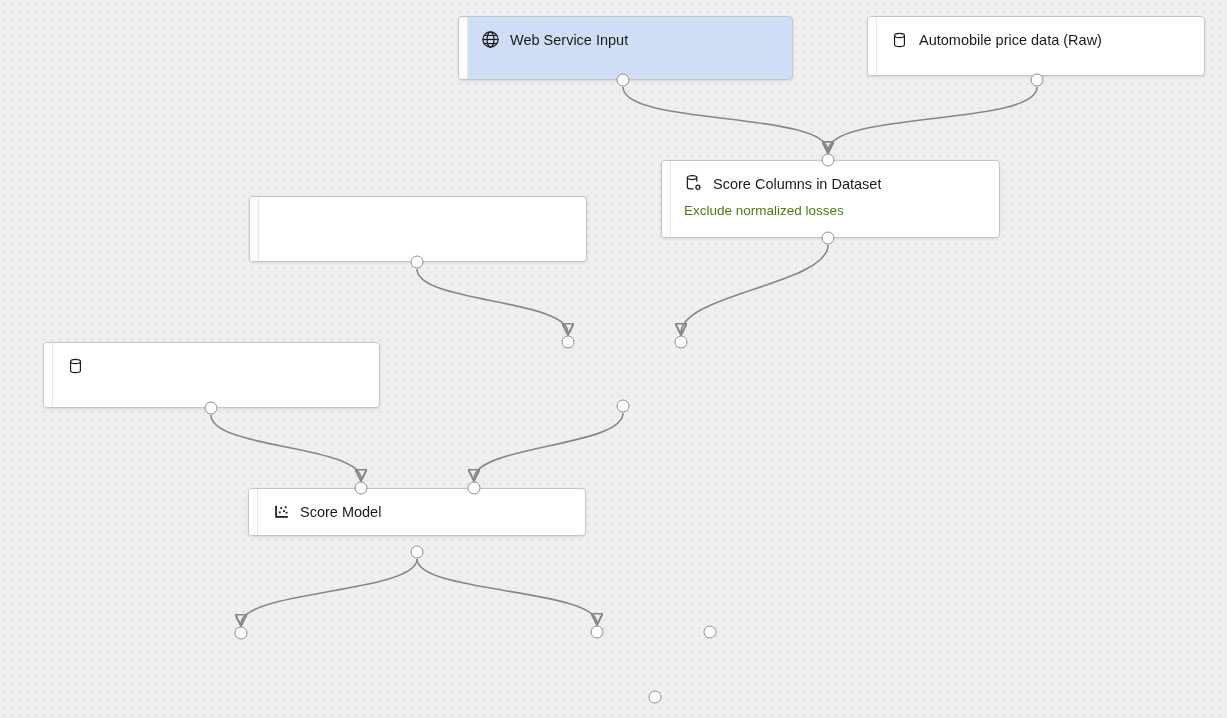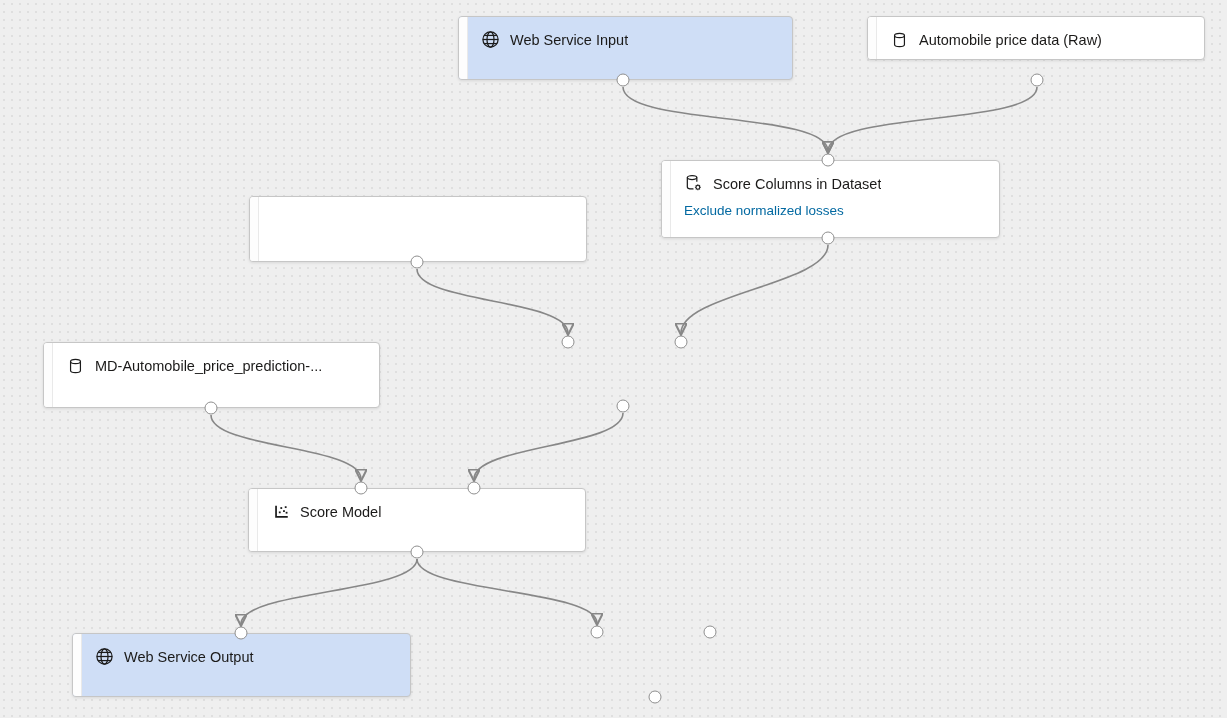--- a/index.html
+++ b/index.html
@@ -43,21 +43,21 @@
     align-items:center;justify-content:center;
     flex:0 0 auto;
   }
   .node .title{
     margin-left:10px;
     font-size:14.5px;color:#1b1a19;
     white-space:nowrap;overflow:hidden;text-overflow:ellipsis;
   }
   .node .subtitle{
     padding:10px 14px 0 22px;
-    font-size:13.5px;color:#0369a1;
+    font-size:13.5px;color:#4d7c0f;
     white-space:nowrap;
   }
   .port{
     position:absolute;z-index:3;
     width:13px;height:13px;
     background:#ffffff;
     border:1.5px solid #8f8f8f;
     border-radius:50%;
     transform:translate(-50%,-50%);
     box-sizing:border-box;
@@ -93,21 +93,21 @@
             <ellipse cx="10" cy="10" rx="3.7" ry="8"></ellipse>
           <line x1="2" y1="10" x2="18" y2="10"></line>
             <line x1="3.1" y1="5.7" x2="16.9" y2="5.7"></line>
             <line x1="3.1" y1="14.3" x2="16.9" y2="14.3"></line>
         </svg>
       </span>
       <span class="title">Web Service Input</span>
     </div>
   </div>
 
-  <div class="node" style="left:867px;top:16px;width:338px;height:44px">
+  <div class="node" style="left:867px;top:16px;width:338px;height:60px">
     <div class="strip"></div>
     <div class="row">
       <span class="icon">
         <svg viewBox="0 0 20 20" width="17" height="18" fill="none" stroke="#1b1b1b" stroke-width="1.4">
           <ellipse cx="10" cy="4.6" rx="5.8" ry="2.5"></ellipse>
           <path d="M4.2,4.6 V15.4 C4.2,16.8 6.8,17.9 10,17.9 C13.2,17.9 15.8,16.8 15.8,15.4 V4.6"></path>
         </svg>
       </span>
       <span class="title">Automobile price data (Raw)</span>
     </div>
@@ -144,59 +144,43 @@
 
   <div class="node" style="left:43px;top:342px;width:337px;height:66px">
     <div class="strip"></div>
     <div class="row">
       <span class="icon">
         <svg viewBox="0 0 20 20" width="17" height="18" fill="none" stroke="#1b1b1b" stroke-width="1.4">
           <ellipse cx="10" cy="4.6" rx="5.8" ry="2.5"></ellipse>
           <path d="M4.2,4.6 V15.4 C4.2,16.8 6.8,17.9 10,17.9 C13.2,17.9 15.8,16.8 15.8,15.4 V4.6"></path>
         </svg>
       </span>
-      <span class="title">MD-Automobile_price_prediction-...</span>
     </div>
   </div>
 
 
-  <div class="node" style="left:248px;top:488px;width:338px;height:64px">
+  <div class="node" style="left:248px;top:488px;width:338px;height:48px">
     <div class="strip"></div>
     <div class="row">
       <span class="icon">
         <svg viewBox="0 0 20 20" width="18" height="18" fill="none">
           <path d="M4.5,3 V15.5 H17.5" stroke="#1b1b1b" stroke-width="1.9"></path>
           <g fill="#1b1b1b" stroke="none">
             <rect x="7.6" y="9.4" width="2" height="2"></rect>
               <rect x="9.3" y="4.6" width="2" height="2"></rect>
             <rect x="12.3" y="8" width="2" height="2"></rect>
               <rect x="14.2" y="3.6" width="2" height="2"></rect>
             <rect x="15.2" y="9.8" width="2" height="2"></rect>
           </g>
         </svg>
       </span>
       <span class="title">Score Model</span>
     </div>
   </div>
 
-  <div class="node blue" style="left:72px;top:633px;width:339px;height:64px">
-    <div class="strip"></div>
-    <div class="row">
-      <span class="icon">
-        <svg viewBox="0 0 20 20" width="19" height="19" fill="none" stroke="#1b1b1b" stroke-width="1.3">
-          <circle cx="10" cy="10" r="8"></circle>
-            <ellipse cx="10" cy="10" rx="3.7" ry="8"></ellipse>
-          <line x1="2" y1="10" x2="18" y2="10"></line>
-            <line x1="3.1" y1="5.7" x2="16.9" y2="5.7"></line>
-            <line x1="3.1" y1="14.3" x2="16.9" y2="14.3"></line>
-        </svg>
-      </span>
-      <span class="title">Web Service Output</span>
-    </div>
-  </div>
 
 
   <div class="port" style="left:623px;top:80px"></div>
   <div class="port" style="left:1037px;top:80px"></div>
   <div class="port" style="left:828px;top:160px"></div>
   <div class="port" style="left:828px;top:238px"></div>
   <div class="port" style="left:417px;top:262px"></div>
   <div class="port" style="left:211px;top:408px"></div>
   <div class="port" style="left:568px;top:342px"></div>
   <div class="port" style="left:681px;top:342px"></div>

